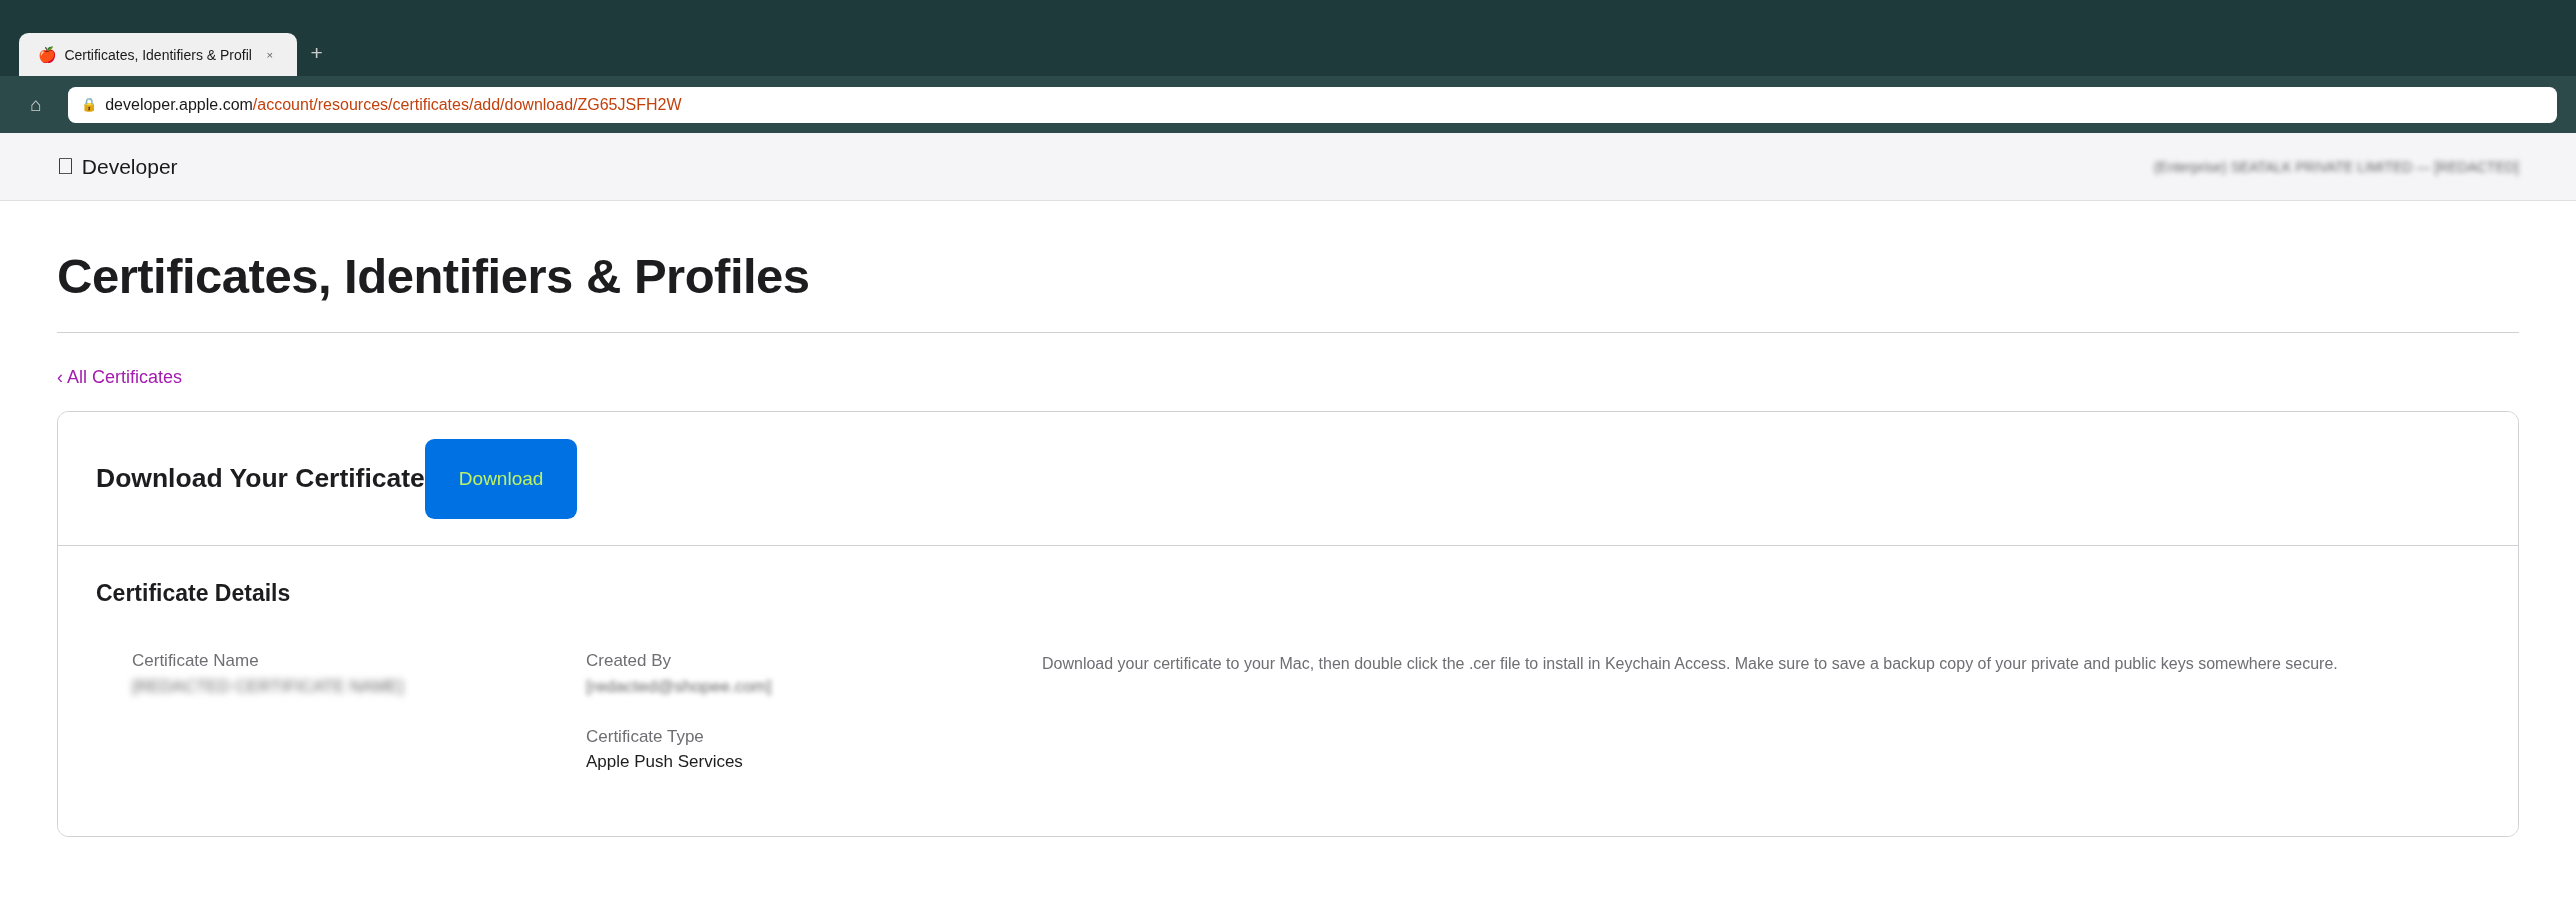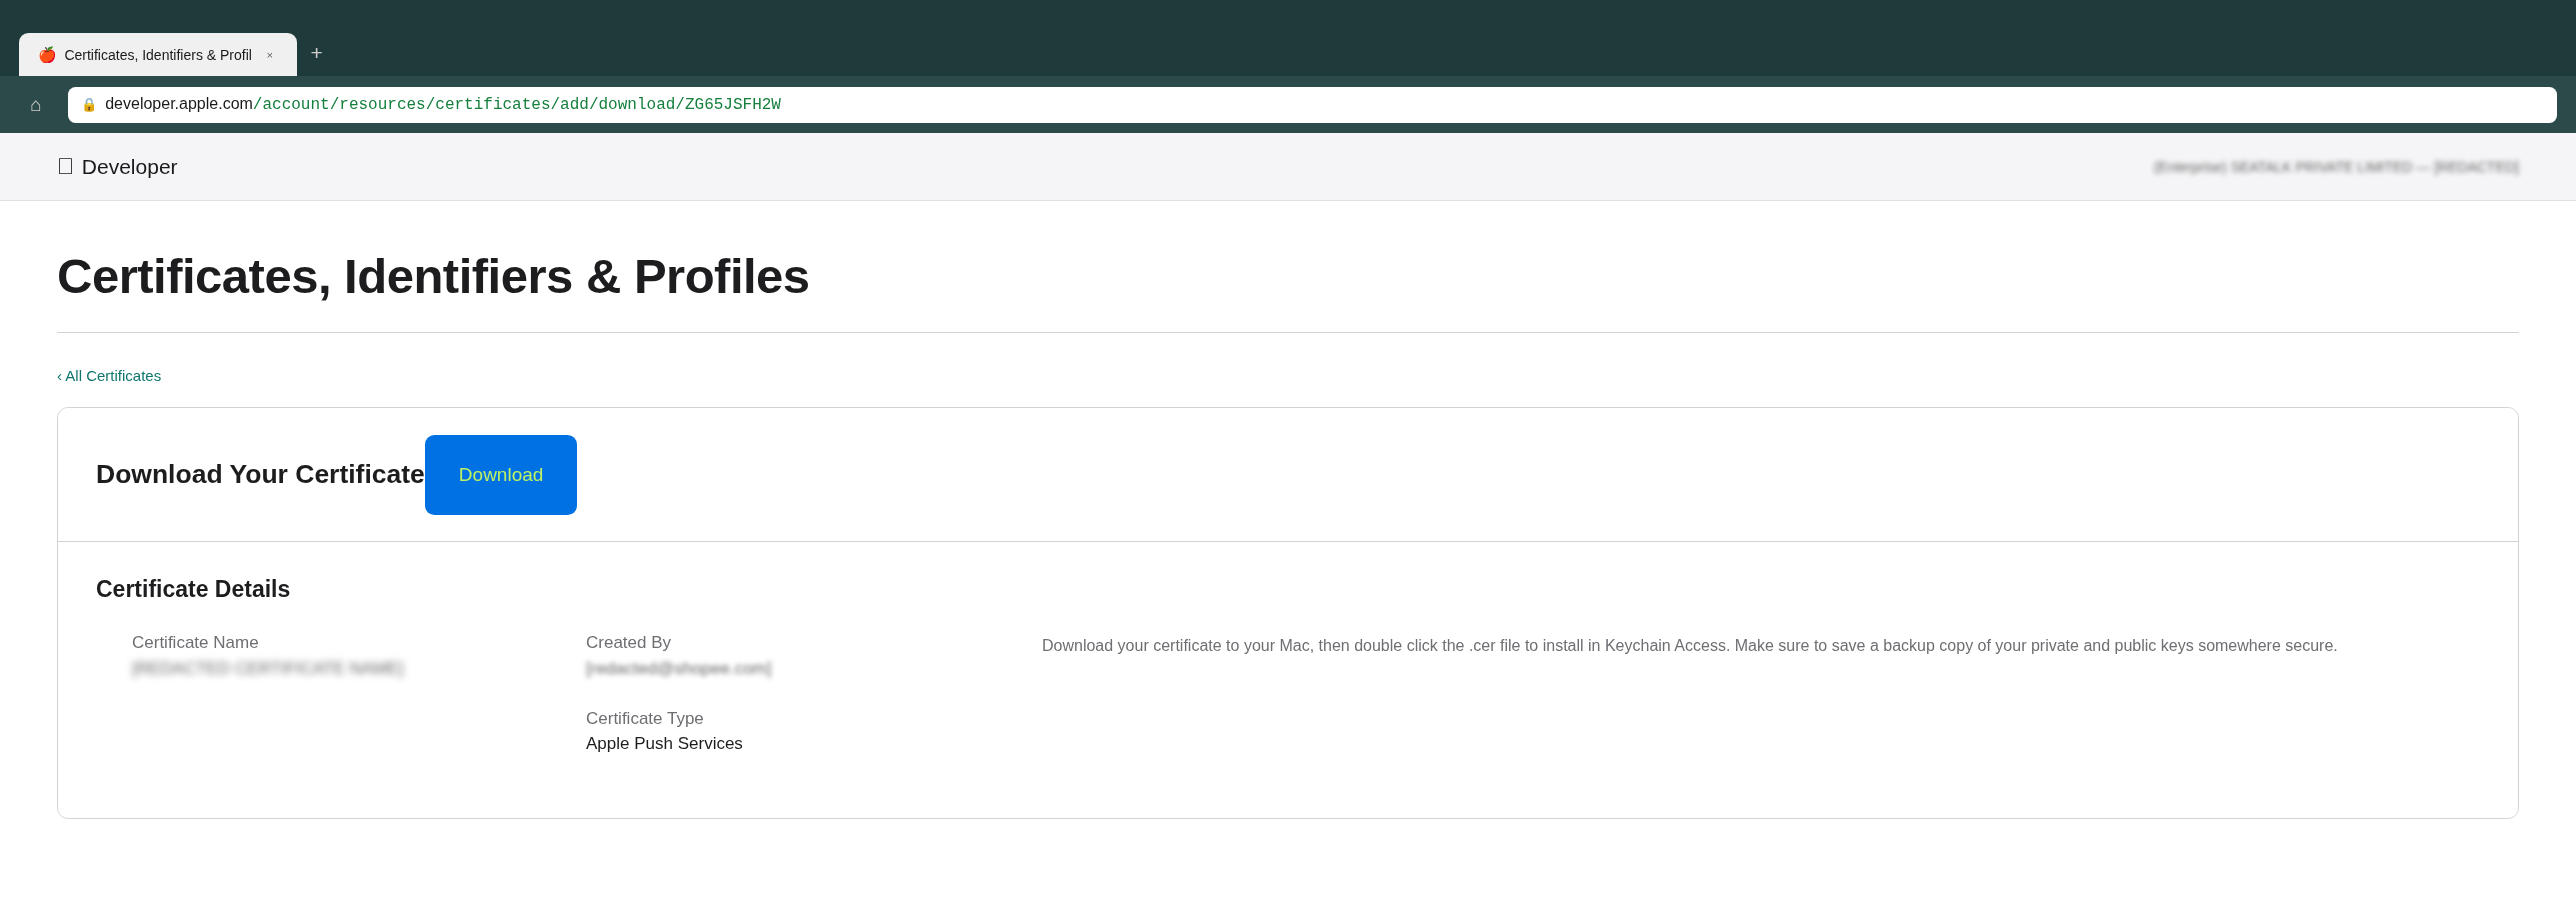--- a/index.html
+++ b/index.html
@@ -131,22 +131,21 @@
       font-size: 16px;
       color: #1a1a1a;
       flex: 1;
     }
 
     .address-text .domain {
       color: #1a1a1a;
     }
 
     .address-text .path {
-      color: #15803d;
-      font-family: Liberation Mono, monospace;
+      color: #c2410c;
     }
 
     
     .nav-bar {
       background: #f5f5f7;
       height: 68px;
       display: flex;
       align-items: center;
       padding: 0 57px;
       border-bottom: 0.9px solid #e0e0e0;
@@ -193,22 +192,22 @@
       color: #1d1d1f;
       letter-spacing: -0.5px;
     }
 
     
     .back-link-section {
       padding: 34px 0 23px 0;
     }
 
     .back-link {
-      color: #0f766e;
-      font-size: 15px;
+      color: #a21caf;
+      font-size: 18px;
       text-decoration: none;
       display: flex;
       align-items: center;
       gap: 3.8px;
     }
 
     
     .cert-card {
       border: 0.9px solid #d1d1d6;
       border-radius: 11.3px;
@@ -244,21 +243,21 @@
     
     .cert-details-section {
       padding: 34px 38px;
       background: #fff;
     }
 
     .cert-details-title {
       font-size: 23px;
       font-weight: 700;
       color: #1d1d1f;
-      margin-bottom: 30px;
+      margin-bottom: 44px;
     }
 
     .cert-details-grid {
       display: grid;
       grid-template-columns: 454px 454px 1fr;
       gap: 0;
     }
 
     .cert-field {
       margin-bottom: 30px;

